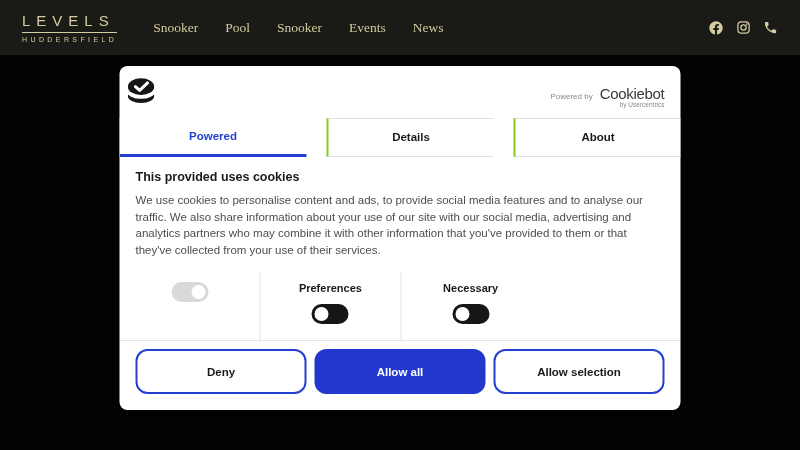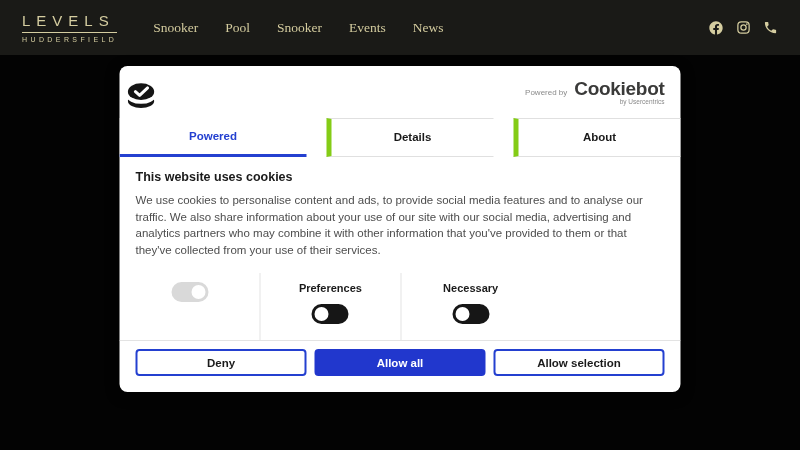--- a/index.html
+++ b/index.html
@@ -27,36 +27,36 @@
   .social { margin-left:auto; display:flex; align-items:center; gap:11px; }
   .social-btn { width:16px; height:16px; display:flex; align-items:center; justify-content:center; cursor:pointer; }
 
   
   .dialog {
     position:absolute; top:66px; left:50%; transform:translateX(-50%);
     width:561px; background:#ffffff; border-radius:8px; overflow:hidden;
     box-shadow:0 3px 14px rgba(0,0,0,0.45);
   }
   .dialog-header {
-    display:flex; align-items:flex-start; justify-content:space-between;
+    display:flex; align-items:flex-end; justify-content:space-between;
     padding:13px 16px 10px 5px; height:52px;
   }
   .powered { display:flex; align-items:center; gap:7px; }
   .powered-label { color:#8a8a8a; font-size:8px; }
   .cb-wordmark { text-align:right; line-height:1; }
-  .cb-name { color:#3a3a39; font-size:19px; font-weight:700; letter-spacing:-0.3px; display:block; }
+  .cb-name { color:#3a3a39; font-size:15px; font-weight:400; letter-spacing:-0.3px; display:block; }
   .cb-byline { color:#8a8a8a; font-size:6.5px; display:block; margin-top:1px; }
 
   .tabs { display:grid; grid-template-columns:1fr 1fr 1fr; }
   .tab {
     height:39px; line-height:37px; text-align:center; font-size:11.5px;
     color:#1a1a1a; font-weight:600; cursor:pointer; background:#fff;
     border-top:1px solid #e0e0e0; border-bottom:1px solid #e0e0e0;
   }
-  .tab + .tab { border-left:5px solid #84cc16;margin-left:20px; }
+  .tab + .tab { border-left:2px solid #84cc16;margin-left:20px; }
   .tab.active {
     color:#2440d0; border-top:none; border-bottom:3px solid #2440d0; line-height:36px;
   }
 
   .dialog-content { padding:13px 16px 15px 16px; }
   .dialog-title { font-size:12.5px; font-weight:700; color:#1a1a1a; margin-bottom:8px; }
   .dialog-desc { font-size:11.5px; color:#4d4d4d; line-height:16.5px; }
 
   .categories { display:grid; grid-template-columns:1fr 1fr 1fr 1fr; }
   .category {
@@ -73,21 +73,21 @@
     position:absolute; top:3px; width:14px; height:14px; border-radius:50%; background:#ffffff;
   }
   .toggle.on .knob { right:3px; }
   .toggle.off .knob { left:3px; }
 
   .actions {
     border-top:1px solid #e3e3e3; display:grid; grid-template-columns:1fr 1fr 1fr;
     gap:8px; padding:8px 16px 16px 16px;
   }
   .btn {
-    height:27px; border-radius:4px; font-size:11.5px; font-weight:700;
+    height:45px; border-radius:12px; font-size:11.5px; font-weight:700;
     font-family:"Liberation Sans", sans-serif; cursor:pointer;
     display:flex; align-items:center; justify-content:center;
   }
   .btn.outline { background:#ffffff; border:2px solid #2440d0; color:#1a1a1a; }
   .btn.primary { background:#2137cd; border:2px solid #2137cd; color:#ffffff; }
 </style>
 </head>
 <body>
 
 <header class="site-header">
@@ -142,21 +142,21 @@
     </div>
   </div>
 
   <div class="tabs">
     <div class="tab active">Powered</div>
     <div class="tab">Details</div>
     <div class="tab">About</div>
   </div>
 
   <div class="dialog-content">
-    <div class="dialog-title">This website uses cookies</div>
+    <div class="dialog-title">This provided uses cookies</div>
     <p class="dialog-desc">We use cookies to personalise content and ads, to provide social media features and to analyse our traffic. We also share information about your use of our site with our social media, advertising and analytics partners who may combine it with other information that you've provided to them or that they've collected from your use of their services.</p>
   </div>
 
   <div class="categories">
     <div class="category">
       <div class="toggle gray on">
           <span class="knob"></span>
         </div>
     </div>
     <div class="category">

